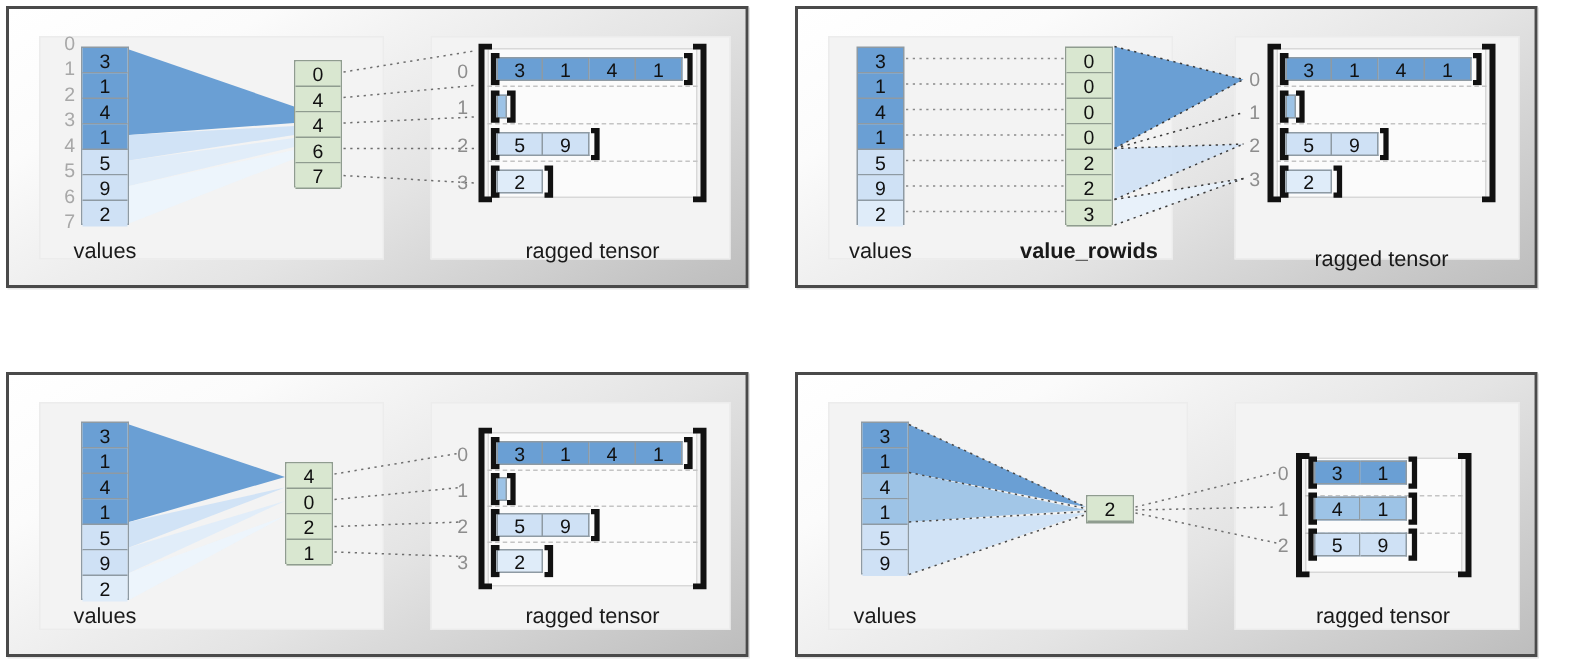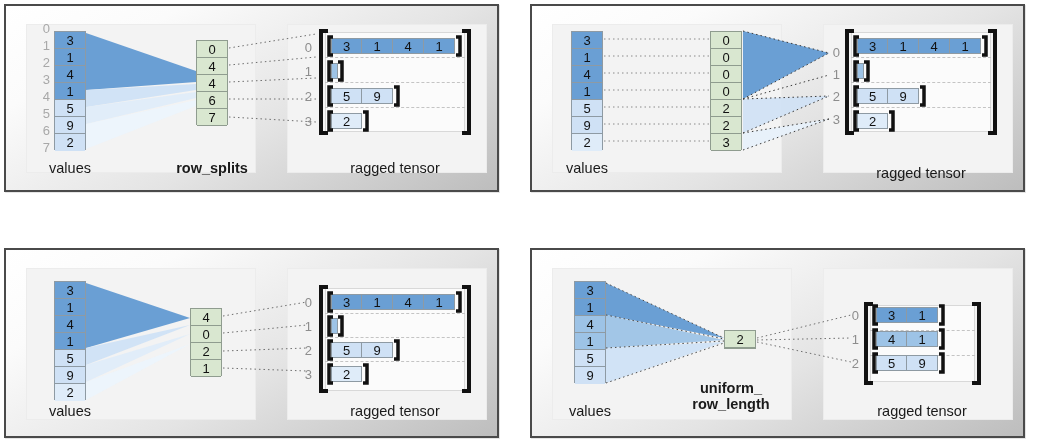--- a/index.html
+++ b/index.html
@@ -248,21 +248,20 @@
         <path d="M7 2 L3 2 L3 20 L7 20" stroke="#111" stroke-width="3.5" fill="none"></path>
       </svg>
 </div>
 <div class="brk" style="left:362px; top:110px;">
   <svg width="8" height="22">
         <path d="M1 2 L5 2 L5 20 L1 20" stroke="#111" stroke-width="3.5" fill="none"></path>
       </svg>
 </div>
 
 <div class="caption" style="left:35px; top:160px; width:70px;">values</div>
-<div class="caption bold" style="left:152px; top:160px; width:120px;">row_splits</div>
 <div class="caption" style="left:325px; top:160px; width:140px;">ragged tensor</div>
 
 <div class="panel" style="left:530px; top:4px; width:495px; height:188px;">
   <div class="panel-inner" style="left:20px; top:18px; width:230px; height:149px;"></div>
   <div class="panel-inner" style="left:291px; top:18px; width:190px; height:149px;"></div>
 </div>
 
 <div class="col" style="left:571px; top:31px; width:32px; height:119px;">
   <div class="cell" style="height:17px; background:#6a9fd4;">3</div>
   <div class="cell" style="height:17px; background:#6a9fd4;">1</div>
@@ -386,20 +385,21 @@
         <path d="M7 2 L3 2 L3 20 L7 20" stroke="#111" stroke-width="3.5" fill="none"></path>
       </svg>
 </div>
 <div class="brk" style="left:888px; top:110px;">
   <svg width="8" height="22">
         <path d="M1 2 L5 2 L5 20 L1 20" stroke="#111" stroke-width="3.5" fill="none"></path>
       </svg>
 </div>
 
 <div class="caption" style="left:552px; top:160px; width:70px;">values</div>
+<div class="caption bold" style="left:666px; top:160px; width:120px;">value_rowids</div>
 <div class="caption" style="left:851px; top:165px; width:140px;">ragged tensor</div>
 
 <div class="panel" style="left:4px; top:248px; width:495px; height:190px;">
   <div class="panel-inner" style="left:20px; top:18px; width:230px; height:152px;"></div>
   <div class="panel-inner" style="left:281px; top:18px; width:200px; height:152px;"></div>
 </div>
 
 <div class="col" style="left:54px; top:281px; width:32px; height:119px;">
   <div class="cell" style="height:17px; background:#6a9fd4;">3</div>
   <div class="cell" style="height:17px; background:#6a9fd4;">1</div>
@@ -613,17 +613,15 @@
         <path d="M7 2 L3 2 L3 20 L7 20" stroke="#111" stroke-width="3.5" fill="none"></path>
       </svg>
 </div>
 <div class="brk" style="left:938px; top:352px;">
   <svg width="8" height="22">
         <path d="M1 2 L5 2 L5 20 L1 20" stroke="#111" stroke-width="3.5" fill="none"></path>
       </svg>
 </div>
 
 <div class="caption" style="left:555px; top:403px; width:70px;">values</div>
-<div class="caption bold" style="left:676px; top:380px; width:110px;">uniform_
-row_length</div>
 <div class="caption" style="left:852px; top:403px; width:140px;">ragged tensor</div>
 
 </div>
 
 </body></html>

